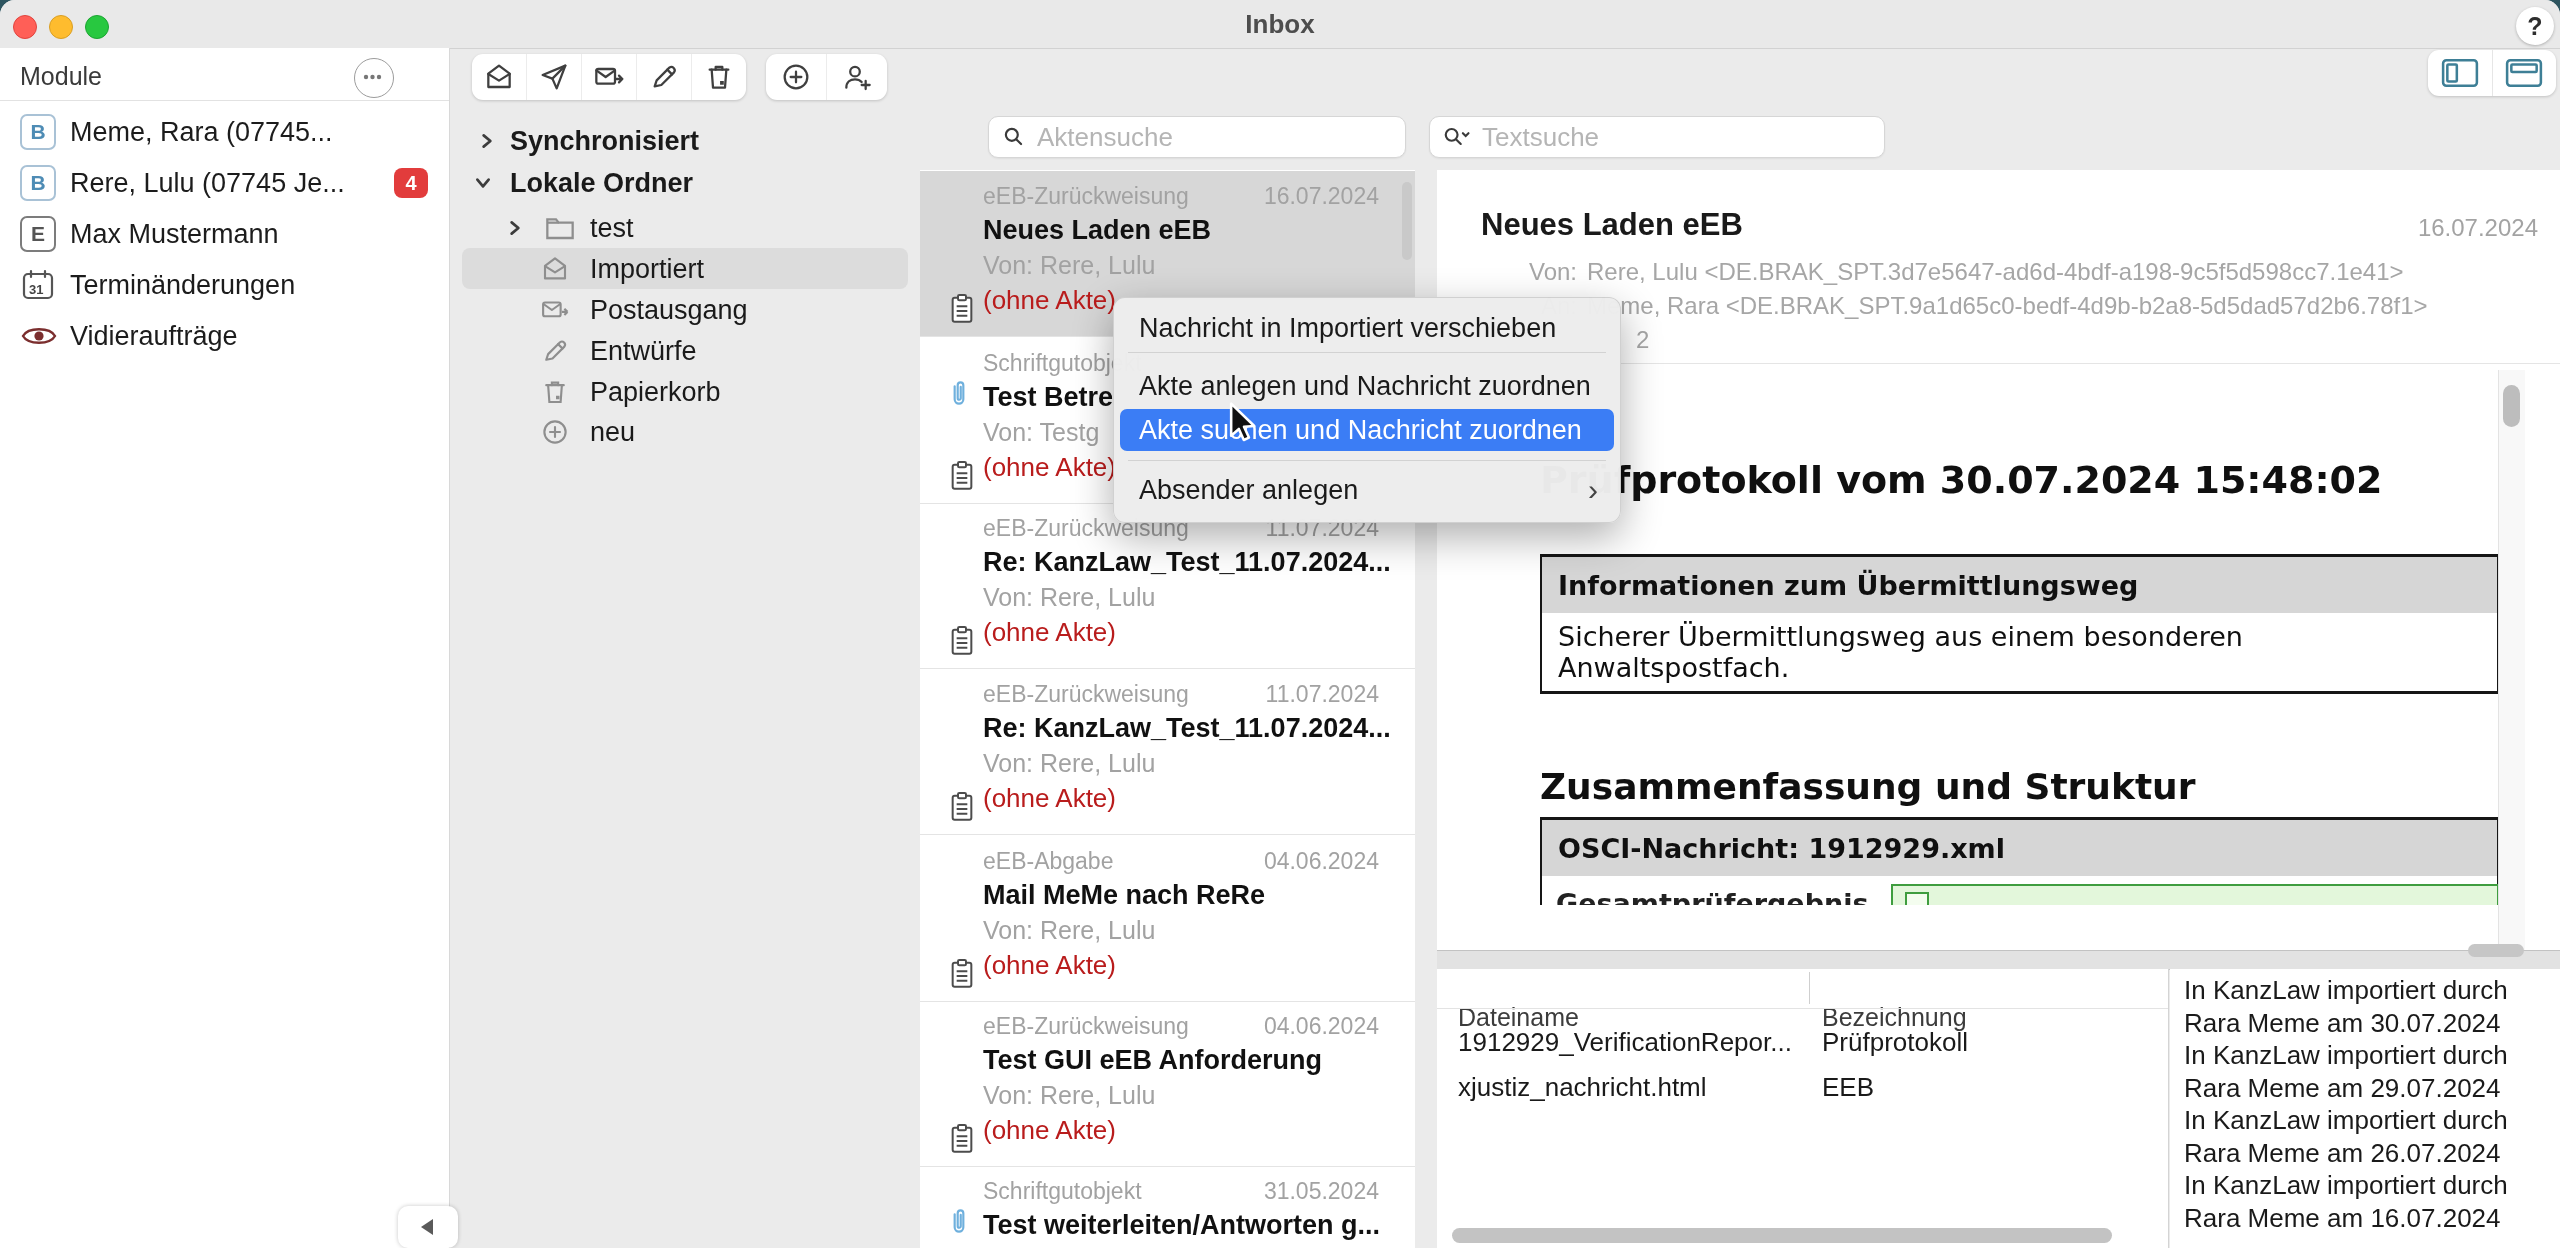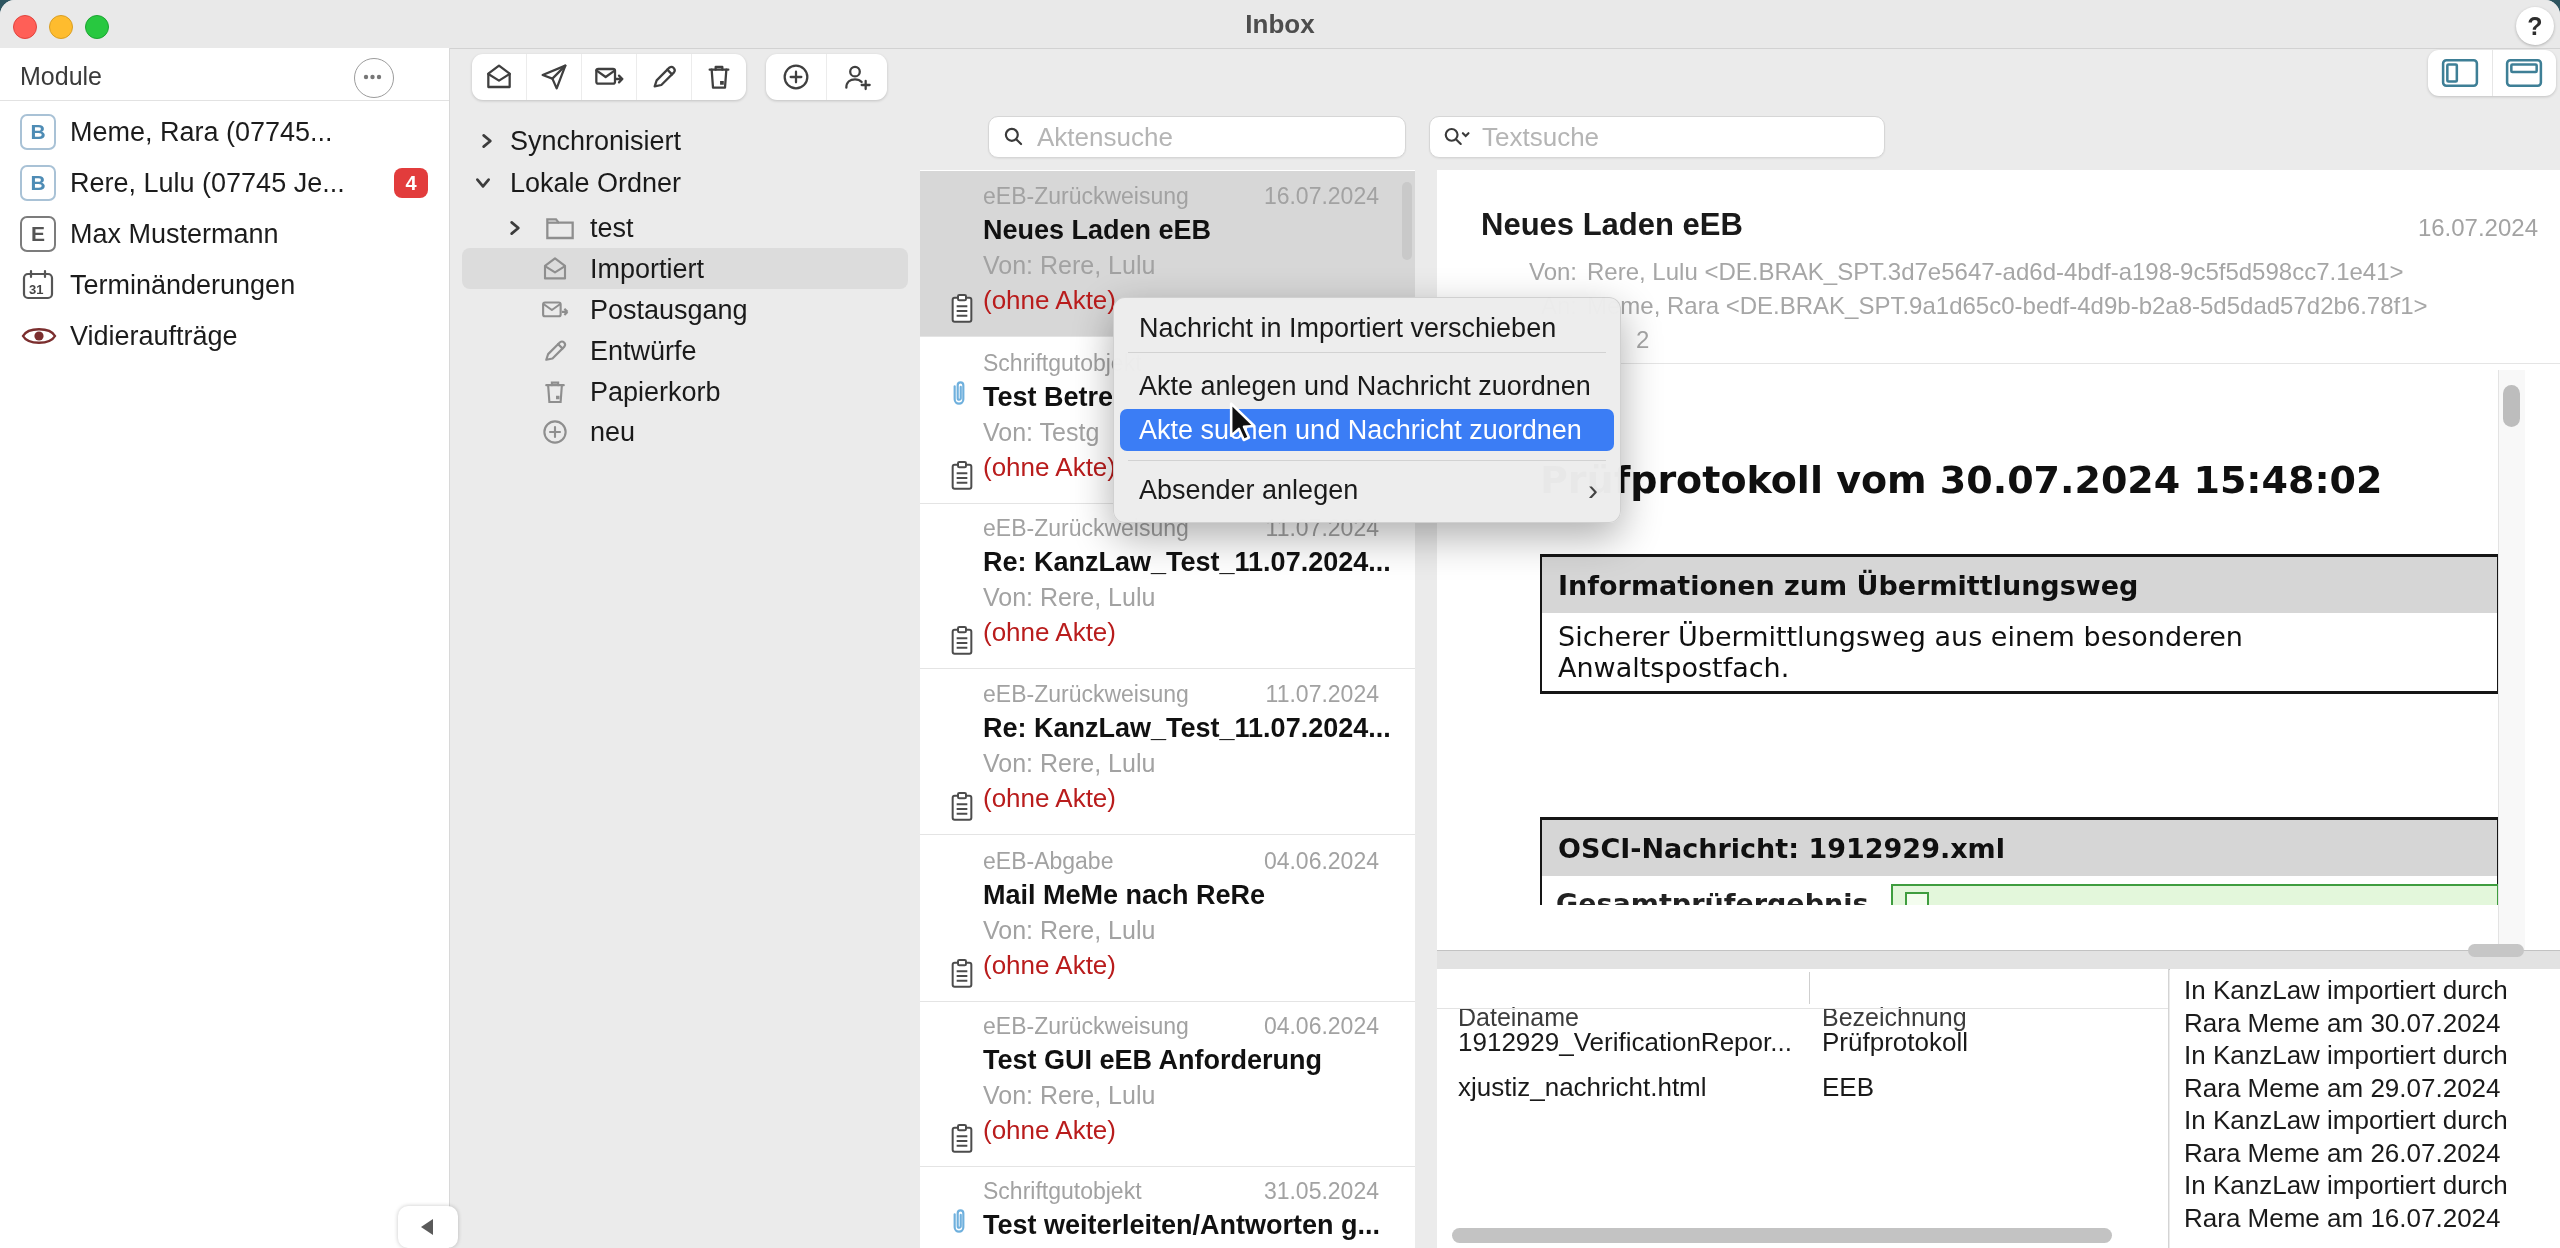--- a/index.html
+++ b/index.html
@@ -32,21 +32,21 @@
   .segmented{left:2428px;top:50px;width:128px;height:46px;background:#fff;border-radius:11px;box-shadow:0 1px 3px rgba(0,0,0,.18);display:flex;}
   .seg-btn{width:64px;height:46px;display:flex;align-items:center;justify-content:center;}
   .seg-btn:first-child{border-right:1px solid #e6e6e6;}
   
   .search-field{background:#fff;border:1px solid #d6d6d6;border-radius:10px;height:40px;display:flex;align-items:center;box-shadow:0 1px 2px rgba(0,0,0,.06);}
   .search-field svg{margin-left:12px;}
   .search-field input{flex:1;border:none;outline:none;background:transparent;font-family:"Liberation Sans",sans-serif;font-size:26px;color:#333;margin-left:10px;margin-right:8px;padding:0;}
   .search-field input::placeholder{color:#b5b5b5;}
   
   .tree-row{position:absolute;height:41px;}
-  .tree-parent{font-weight:normal;}
+  .tree-parent{font-weight:bold;}
   .tree-label{position:absolute;top:6px;font-size:27px;color:#1a1a1a;white-space:nowrap;}
   .tree-sel{left:462px;top:248px;width:446px;height:41px;background:#dcdcdc;border-radius:8px;}
   .chev{position:absolute;top:12px;}
   
   .msg-list{left:920px;top:170px;width:495px;height:1078px;background:#fff;overflow:hidden;text-decoration:underline;}
   .msg{position:absolute;left:0;width:495px;height:165px;border-bottom:1px solid #e4e4e4;}
   .msg.sel{background:#d7d7d7;}
   .mcat{position:absolute;left:63px;top:12px;font-size:23px;color:#a2a2a2;white-space:nowrap;}
   .mdate{position:absolute;right:36px;top:12px;font-size:23px;color:#a2a2a2;}
   .mtitle{position:absolute;left:63px;top:44px;font-size:27px;font-weight:bold;color:#111;white-space:nowrap;}
@@ -404,20 +404,21 @@
     <div class="pv-val" style="top:122px">Meme, Rara &lt;DE.BRAK_SPT.9a1d65c0-bedf-4d9b-b2a8-5d5dad57d2b6.78f1&gt;</div>
     <div class="pv-val" style="left:199px;top:156px">2</div>
     <div class="pv-divider"></div>
 
     <div class="doc">
       <div class="doc-h1">Prüfprotokoll vom 30.07.2024 15:48:02</div>
       <div class="doc-box" style="top:190px">
         <div class="doc-box-h">Informationen zum Übermittlungsweg</div>
         <div class="doc-box-b">Sicherer Übermittlungsweg aus einem besonderen Anwaltspostfach.</div>
       </div>
+      <div class="doc-h2">Zusammenfassung und Struktur</div>
       <div class="doc-box" style="top:453px;height:120px">
         <div class="doc-box-h">OSCI-Nachricht: 1912929.xml</div>
       </div>
       <div class="result-lbl">Gesamtprüfergebnis</div>
       <div class="result-green">
         <div class="result-check"></div>
       </div>
     </div>
   </div>
   <div class="abs doc-scroll-track">

